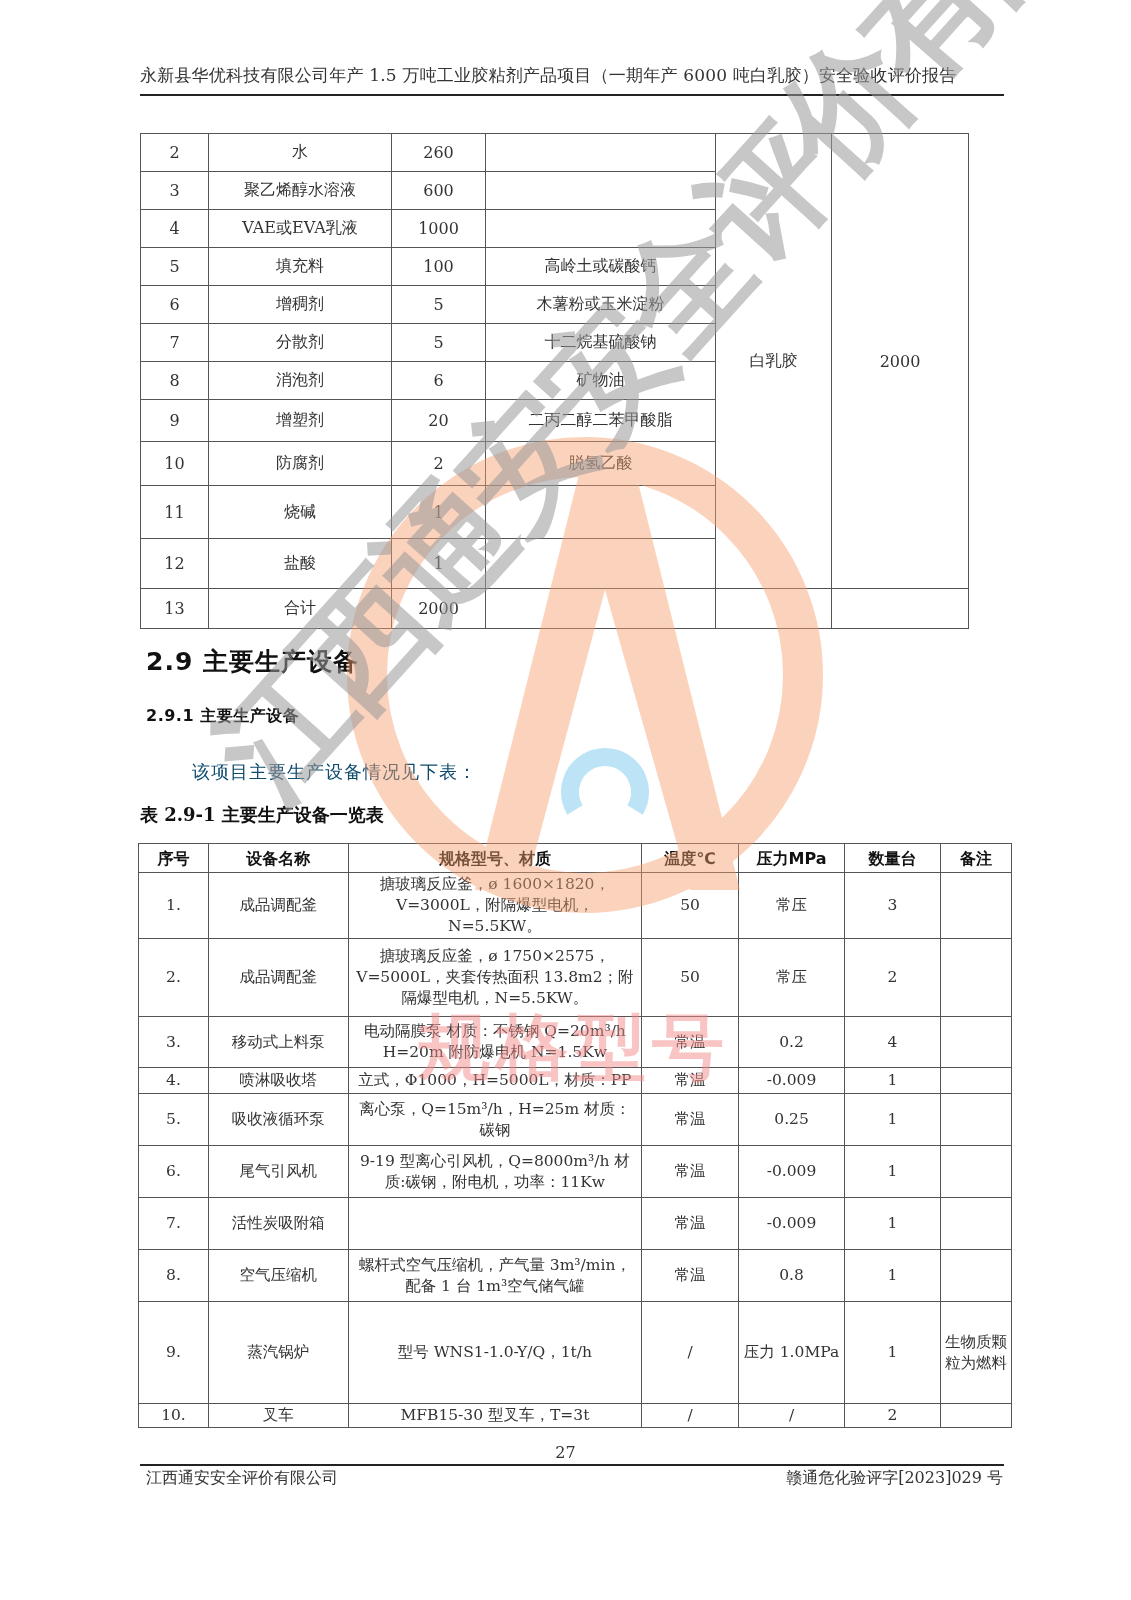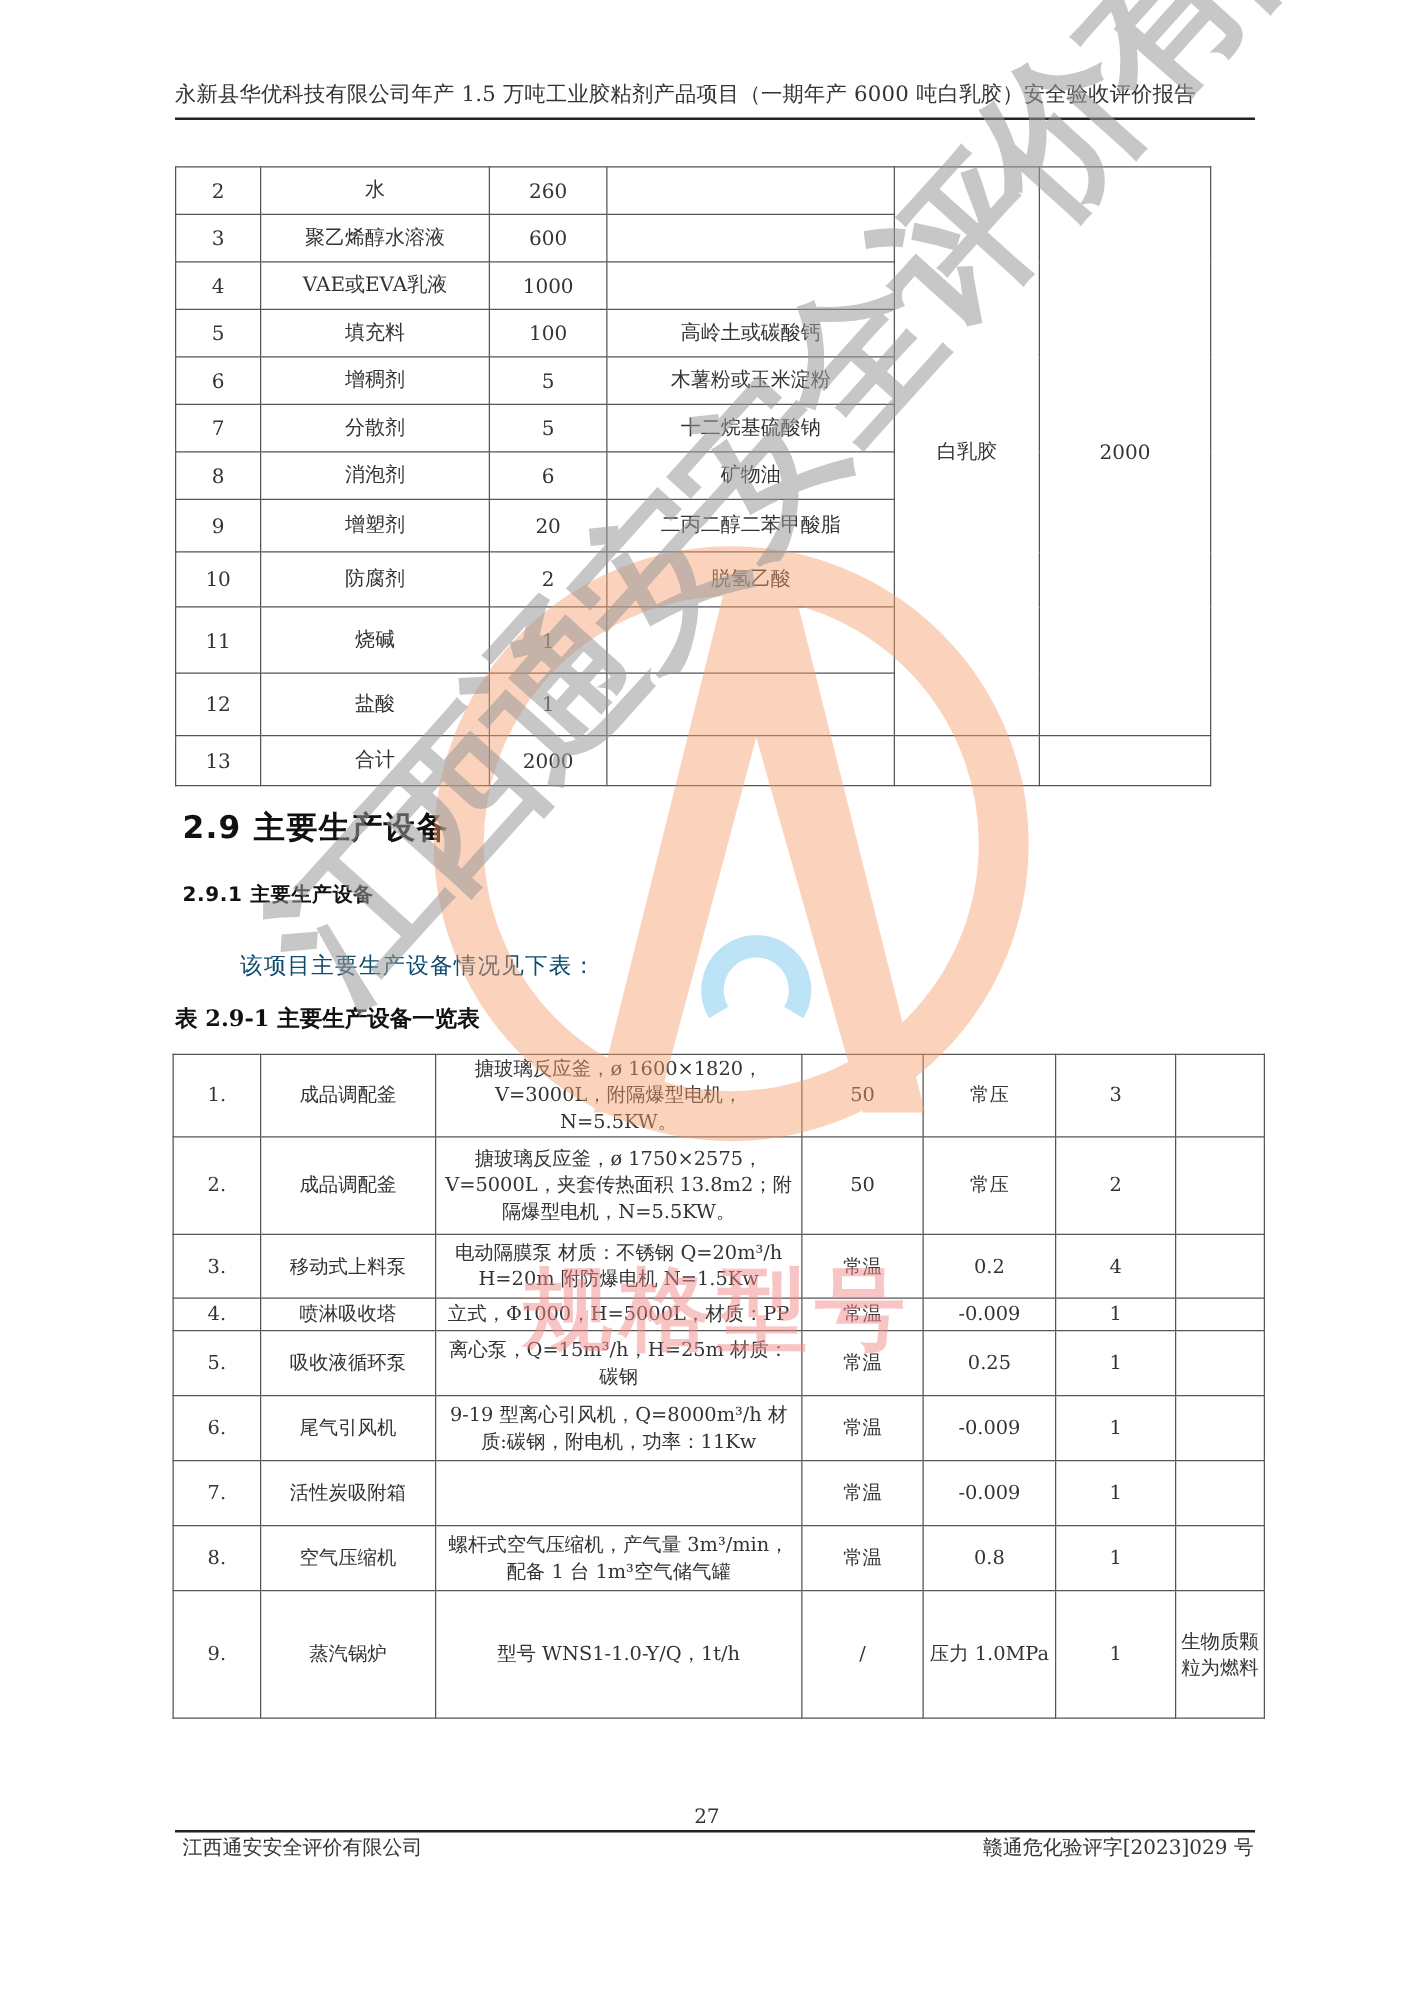--- a/index.html
+++ b/index.html
@@ -142,20 +142,29 @@
   <colgroup>
     <col style="width:62px">
       <col style="width:124px">
       <col style="width:260px">
       <col style="width:86px">
       <col style="width:94px">
       <col style="width:85px">
       <col style="width:63px">
   </colgroup>
   <tbody>
+      <tr>
+    <th>序号</th>
+    <th>设备名称</th>
+    <th>规格型号、材质</th>
+    <th>温度℃</th>
+    <th>压力MPa</th>
+    <th>数量台</th>
+    <th>备注</th>
+  </tr>
   <tr style="height:49px">
     <td>1.</td>
     <td>成品调配釜</td>
     <td>搪玻璃反应釜，ø 1600×1820，V=3000L，附隔爆型电机，N=5.5KW。</td>
     <td>50</td>
     <td>常压</td>
     <td>3</td>
     <td></td>
   </tr>
   <tr style="height:78px">
@@ -223,20 +232,29 @@
   </tr>
   <tr style="height:102px">
     <td>9.</td>
     <td>蒸汽锅炉</td>
     <td>型号 WNS1-1.0-Y/Q，1t/h</td>
     <td>/</td>
     <td>压力 1.0MPa</td>
     <td>1</td>
     <td>生物质颗粒为燃料</td>
   </tr>
+  <tr style="height:24px">
+    <td>10.</td>
+    <td>叉车</td>
+    <td>MFB15-30 型叉车，T=3t</td>
+    <td>/</td>
+    <td>/</td>
+    <td>2</td>
+    <td></td>
+  </tr>
 </tbody>
   </table>
 
 <svg class="watermark" style="left:330px; top:390px; opacity:0.45" width="520" height="560" viewBox="0 0 520 560">
   <circle cx="255" cy="285" r="218" fill="none" stroke="#f7a06e" stroke-width="40"></circle>
   <polygon points="255,60 300,60 410,500 360,500 275,200 195,500 145,500" fill="#f7a06e"></polygon>
   <path d="M245 420 a35 35 0 1 1 60 0" fill="none" stroke="#6cc4ec" stroke-width="18"></path>
 </svg>
 
 <div class="watermark" style="left:180px; top:720px; transform: rotate(-48deg); transform-origin: left top;

